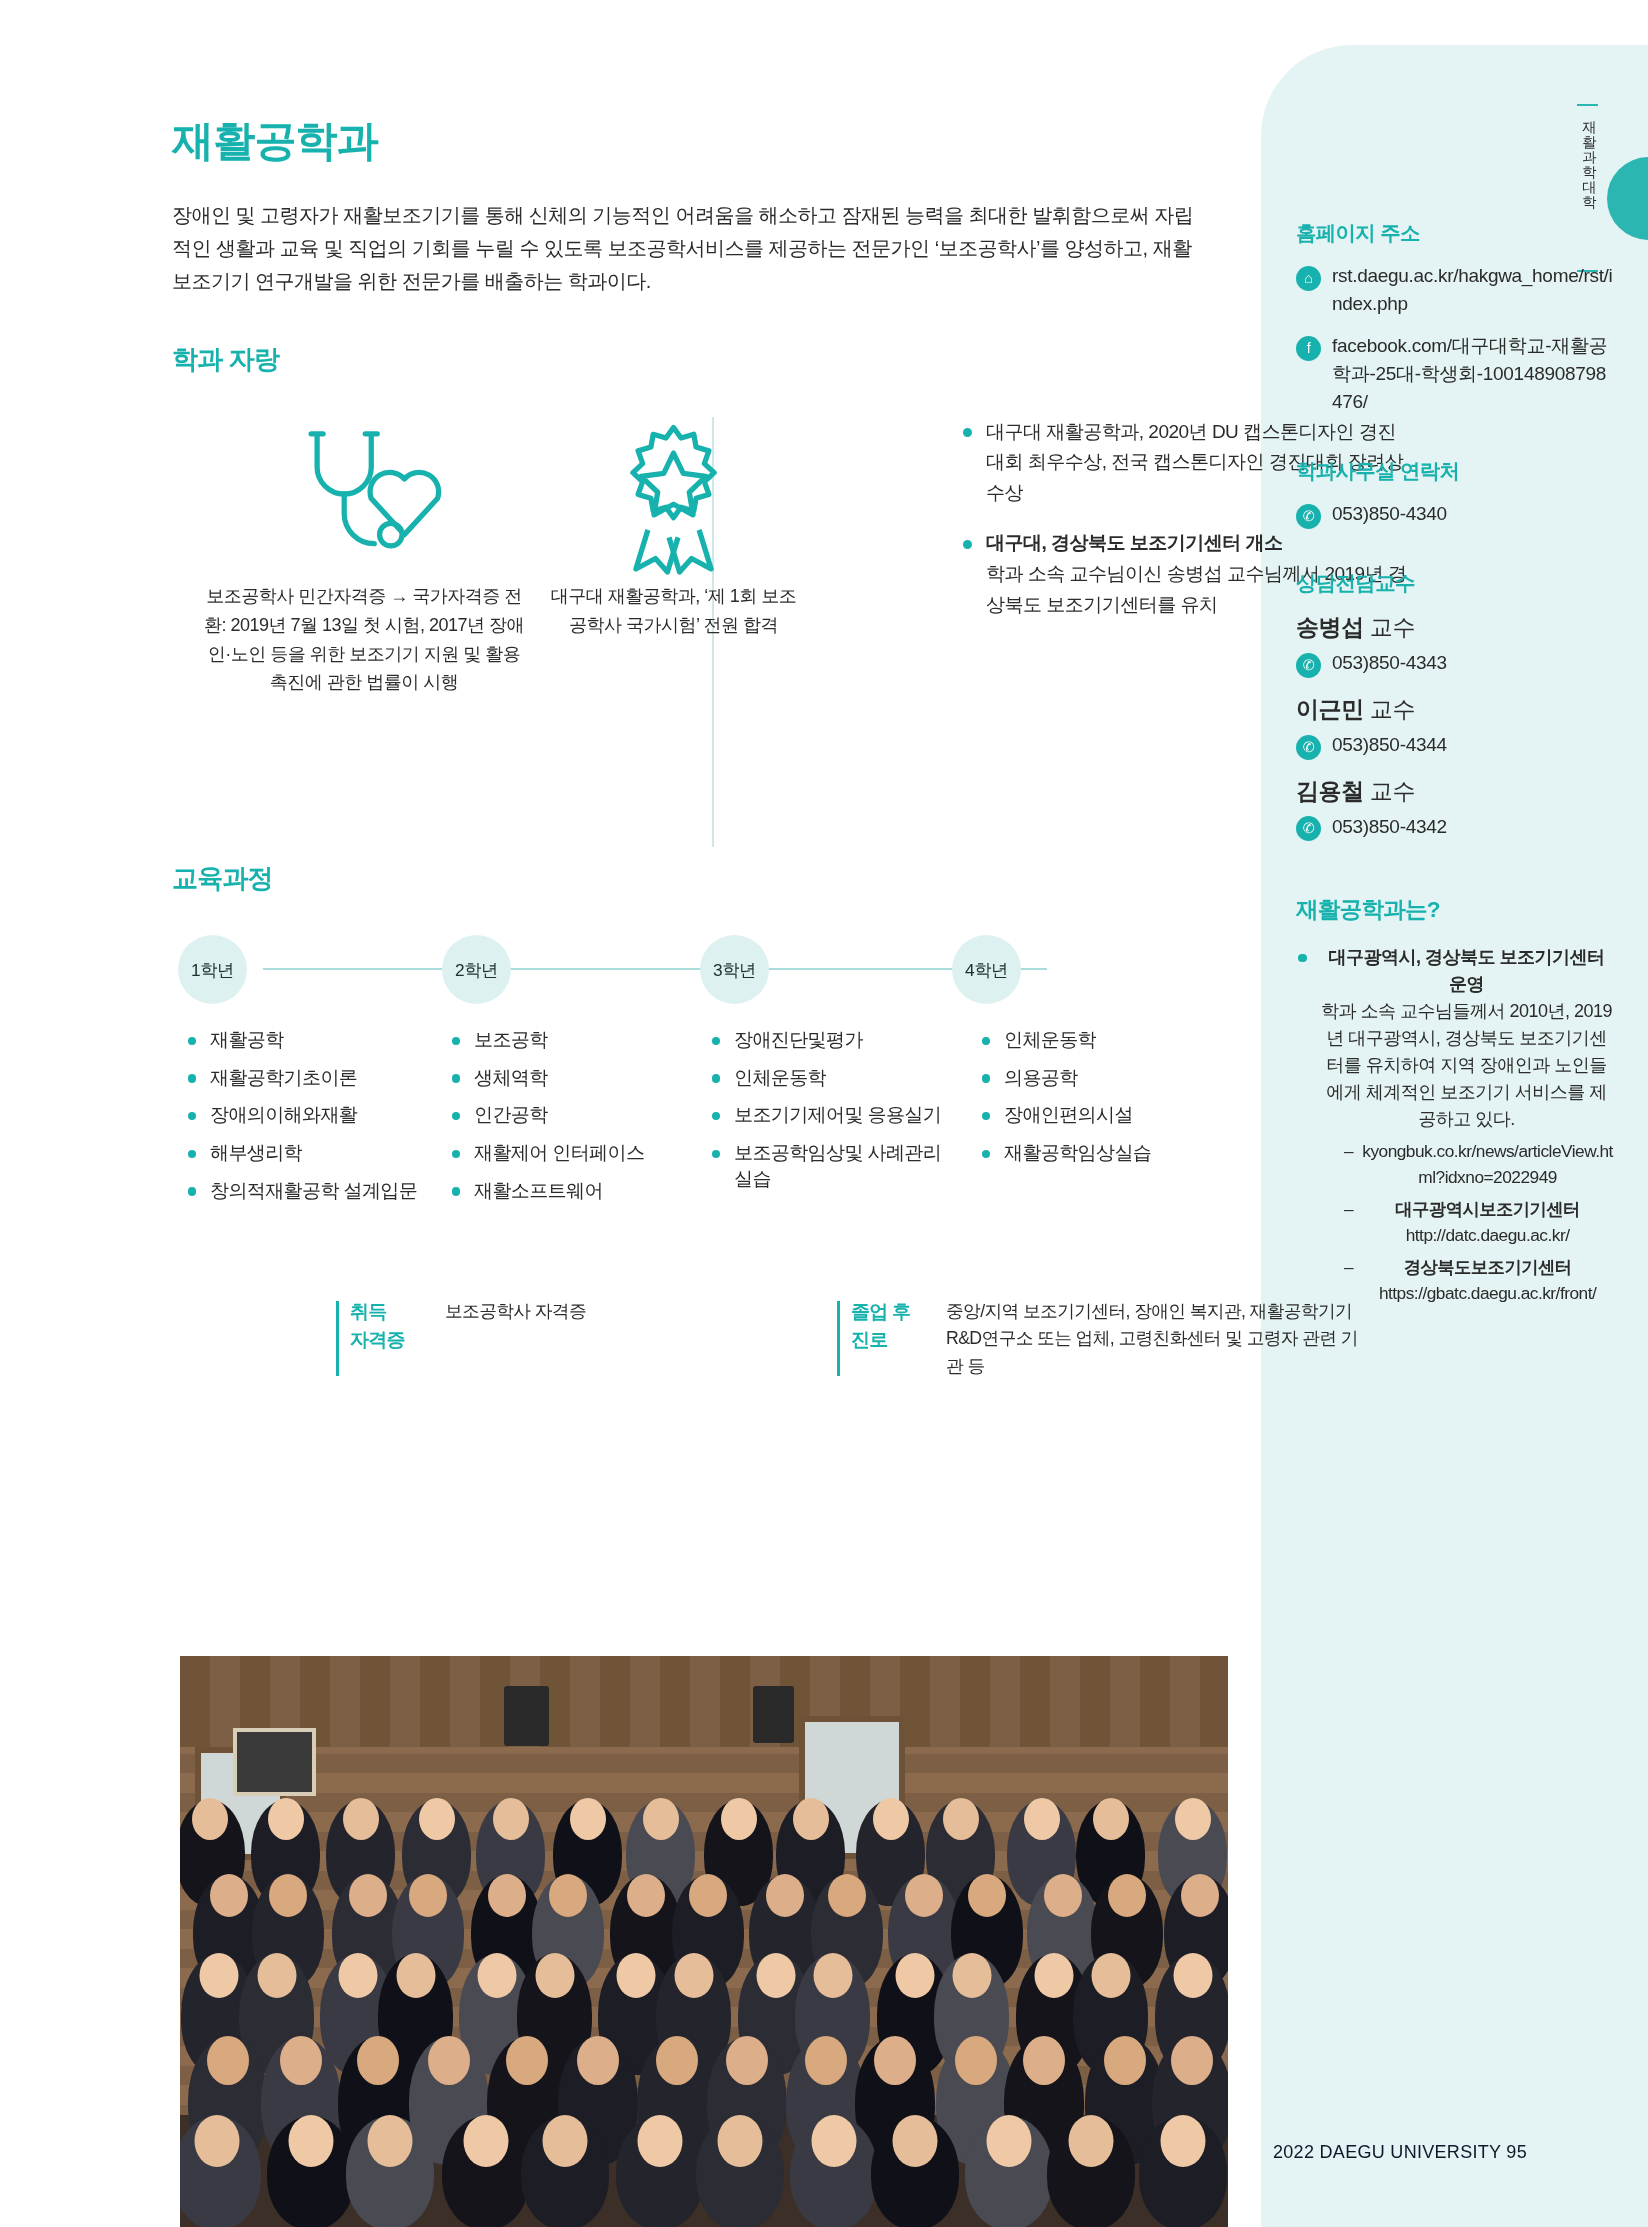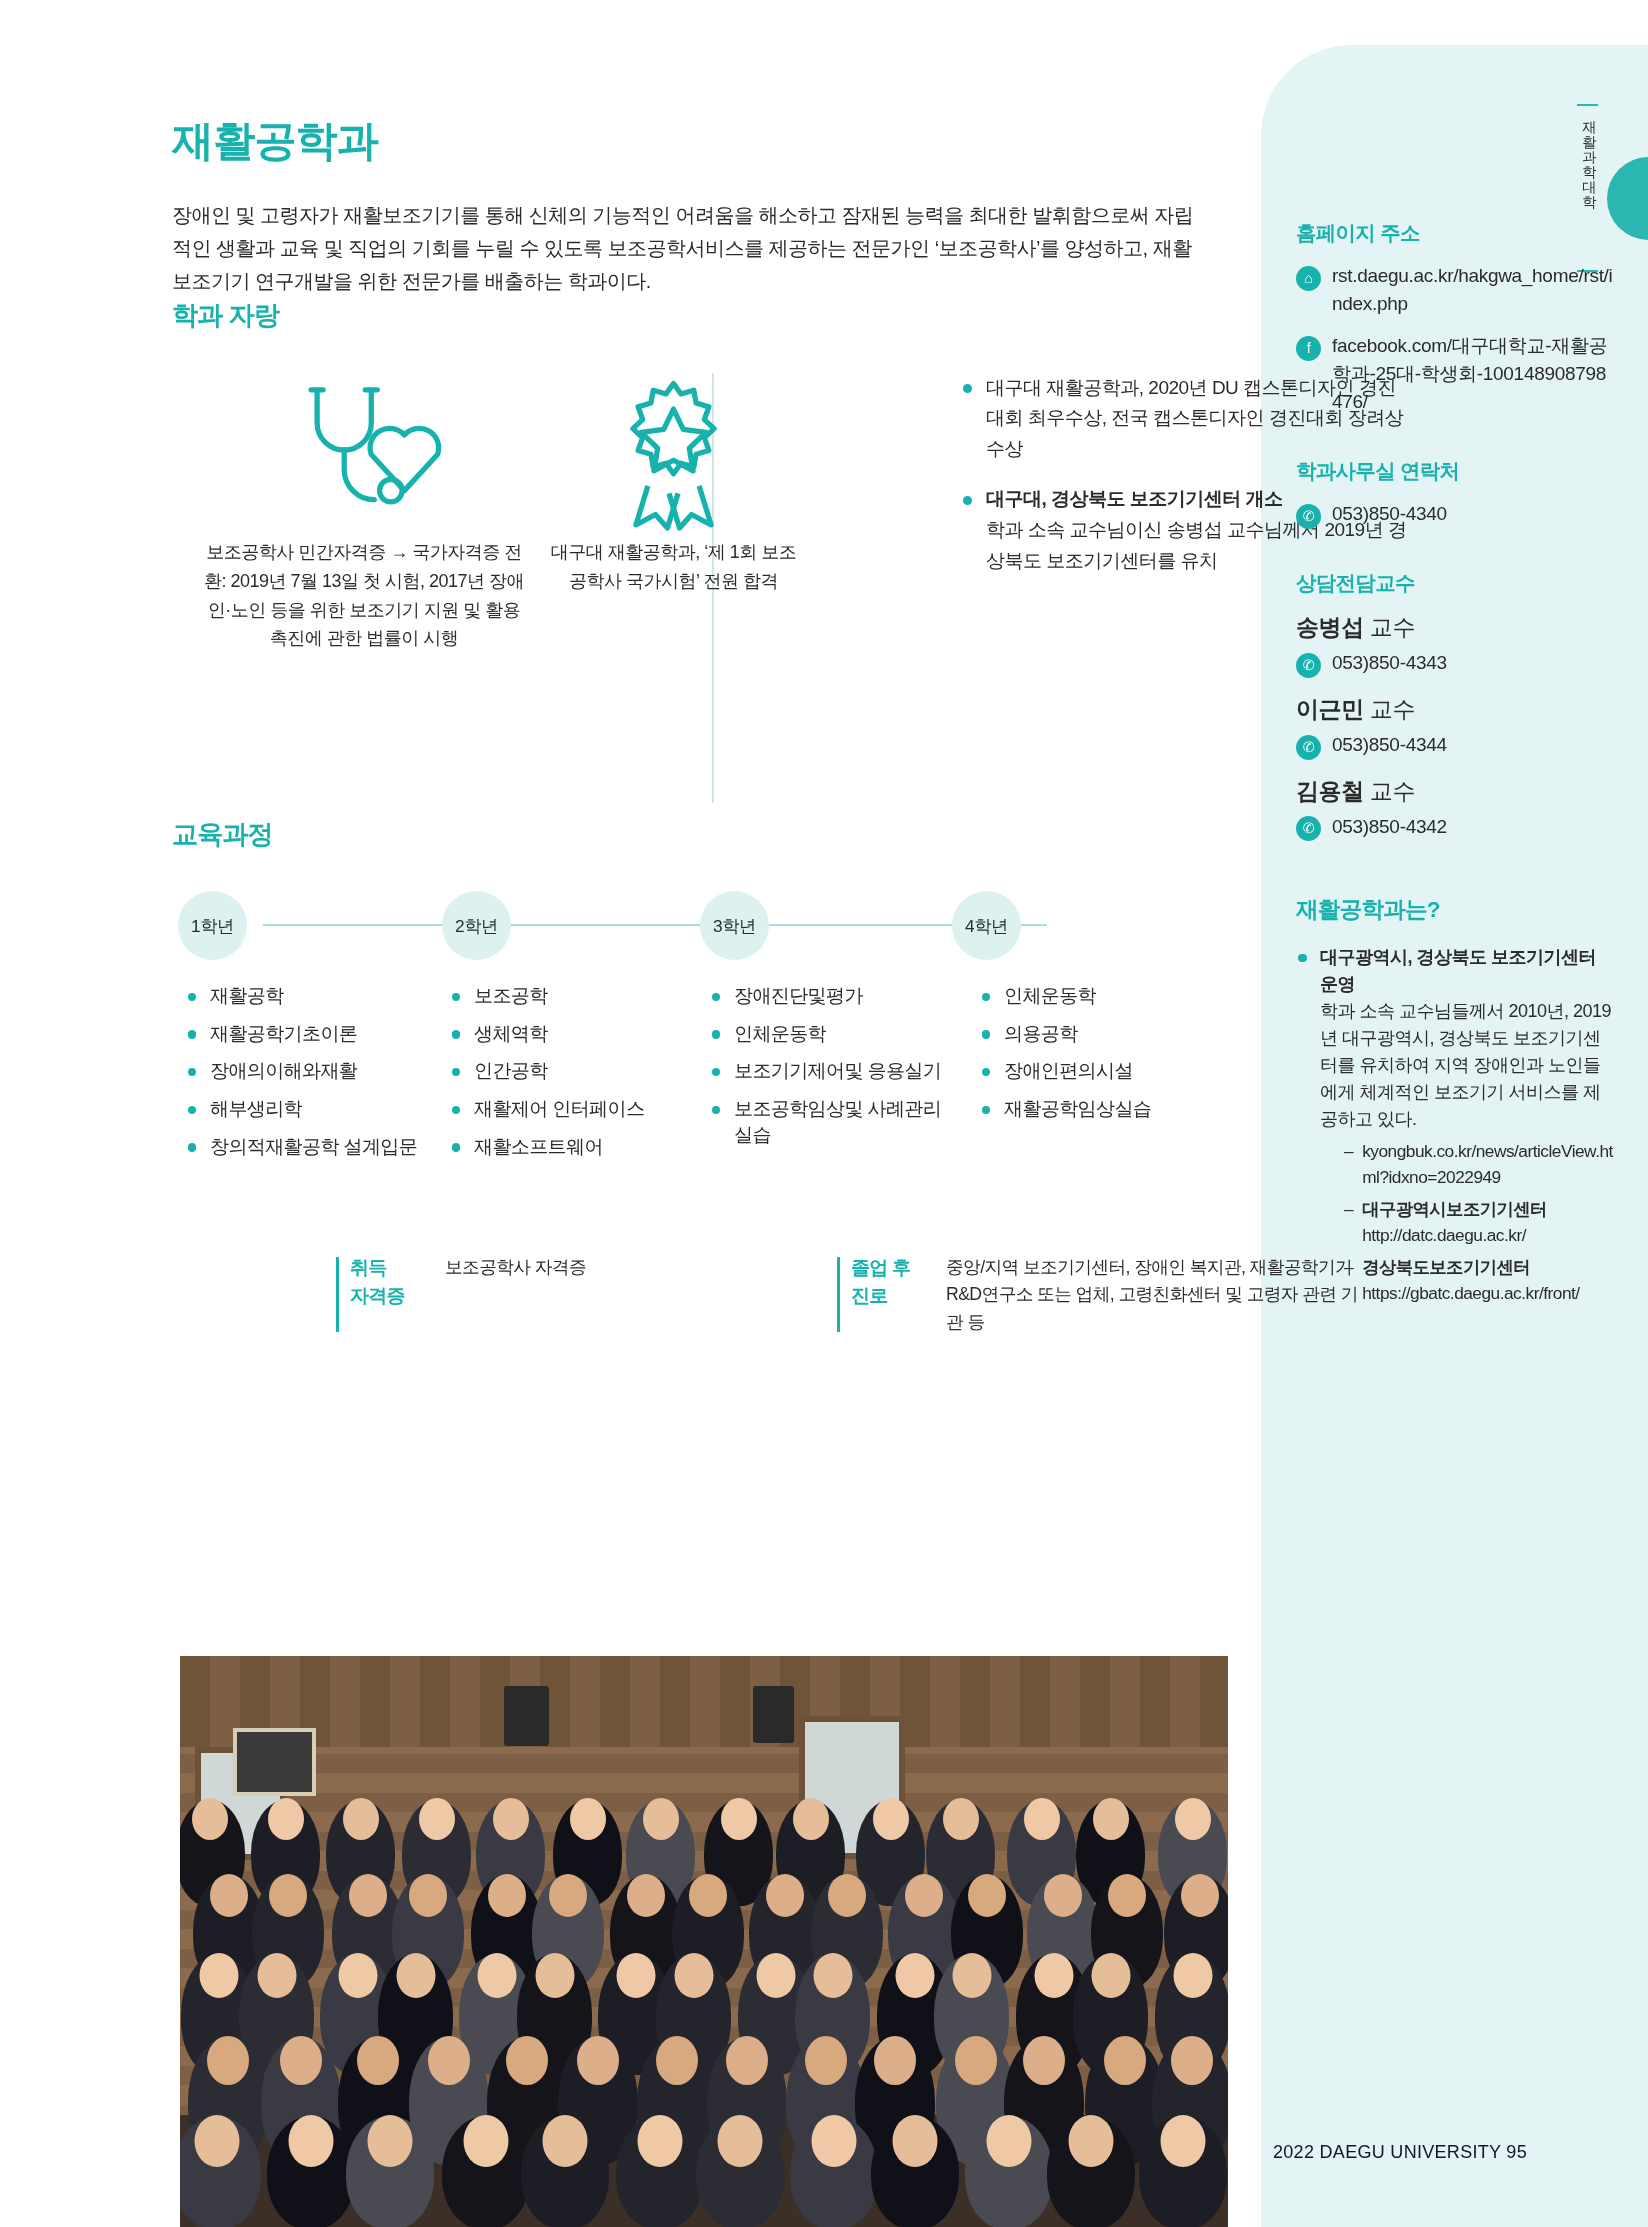--- a/index.html
+++ b/index.html
@@ -66,21 +66,21 @@
     color: #2b2b2b;
     width: 1033px;
     letter-spacing: -0.5px;
   }
   h2.section-title {
     font-size: 26px;
     font-weight: bold;
     color: #17b2ad;
     letter-spacing: -0.8px;
   }
-  .pride-head { }
+  .pride-head { margin-top: 44px; }
 
   
   .pride-row {
     position: relative;
     margin-top: 32px;
     height: 422px;
   }
   .pride-col {
     position: absolute;
     top: 0;
@@ -323,20 +323,21 @@
     margin-top: 53px;
     margin-bottom: 19.6px;
   }
   .side-bullet {
     position: relative;
     padding-left: 24px;
     font-size: 18px;
     line-height: 1.5;
     letter-spacing: -0.5px;
     color: #2b2b2b;
+    text-align: center;
   }
   .side-bullet::before {
     content: "";
     position: absolute;
     left: 2.3px; top: 9.8px;
     width: 8.3px; height: 8.3px;
     border-radius: 50%;
     background: #17b2ad;
   }
   .side-bullet b { font-weight: bold; }

